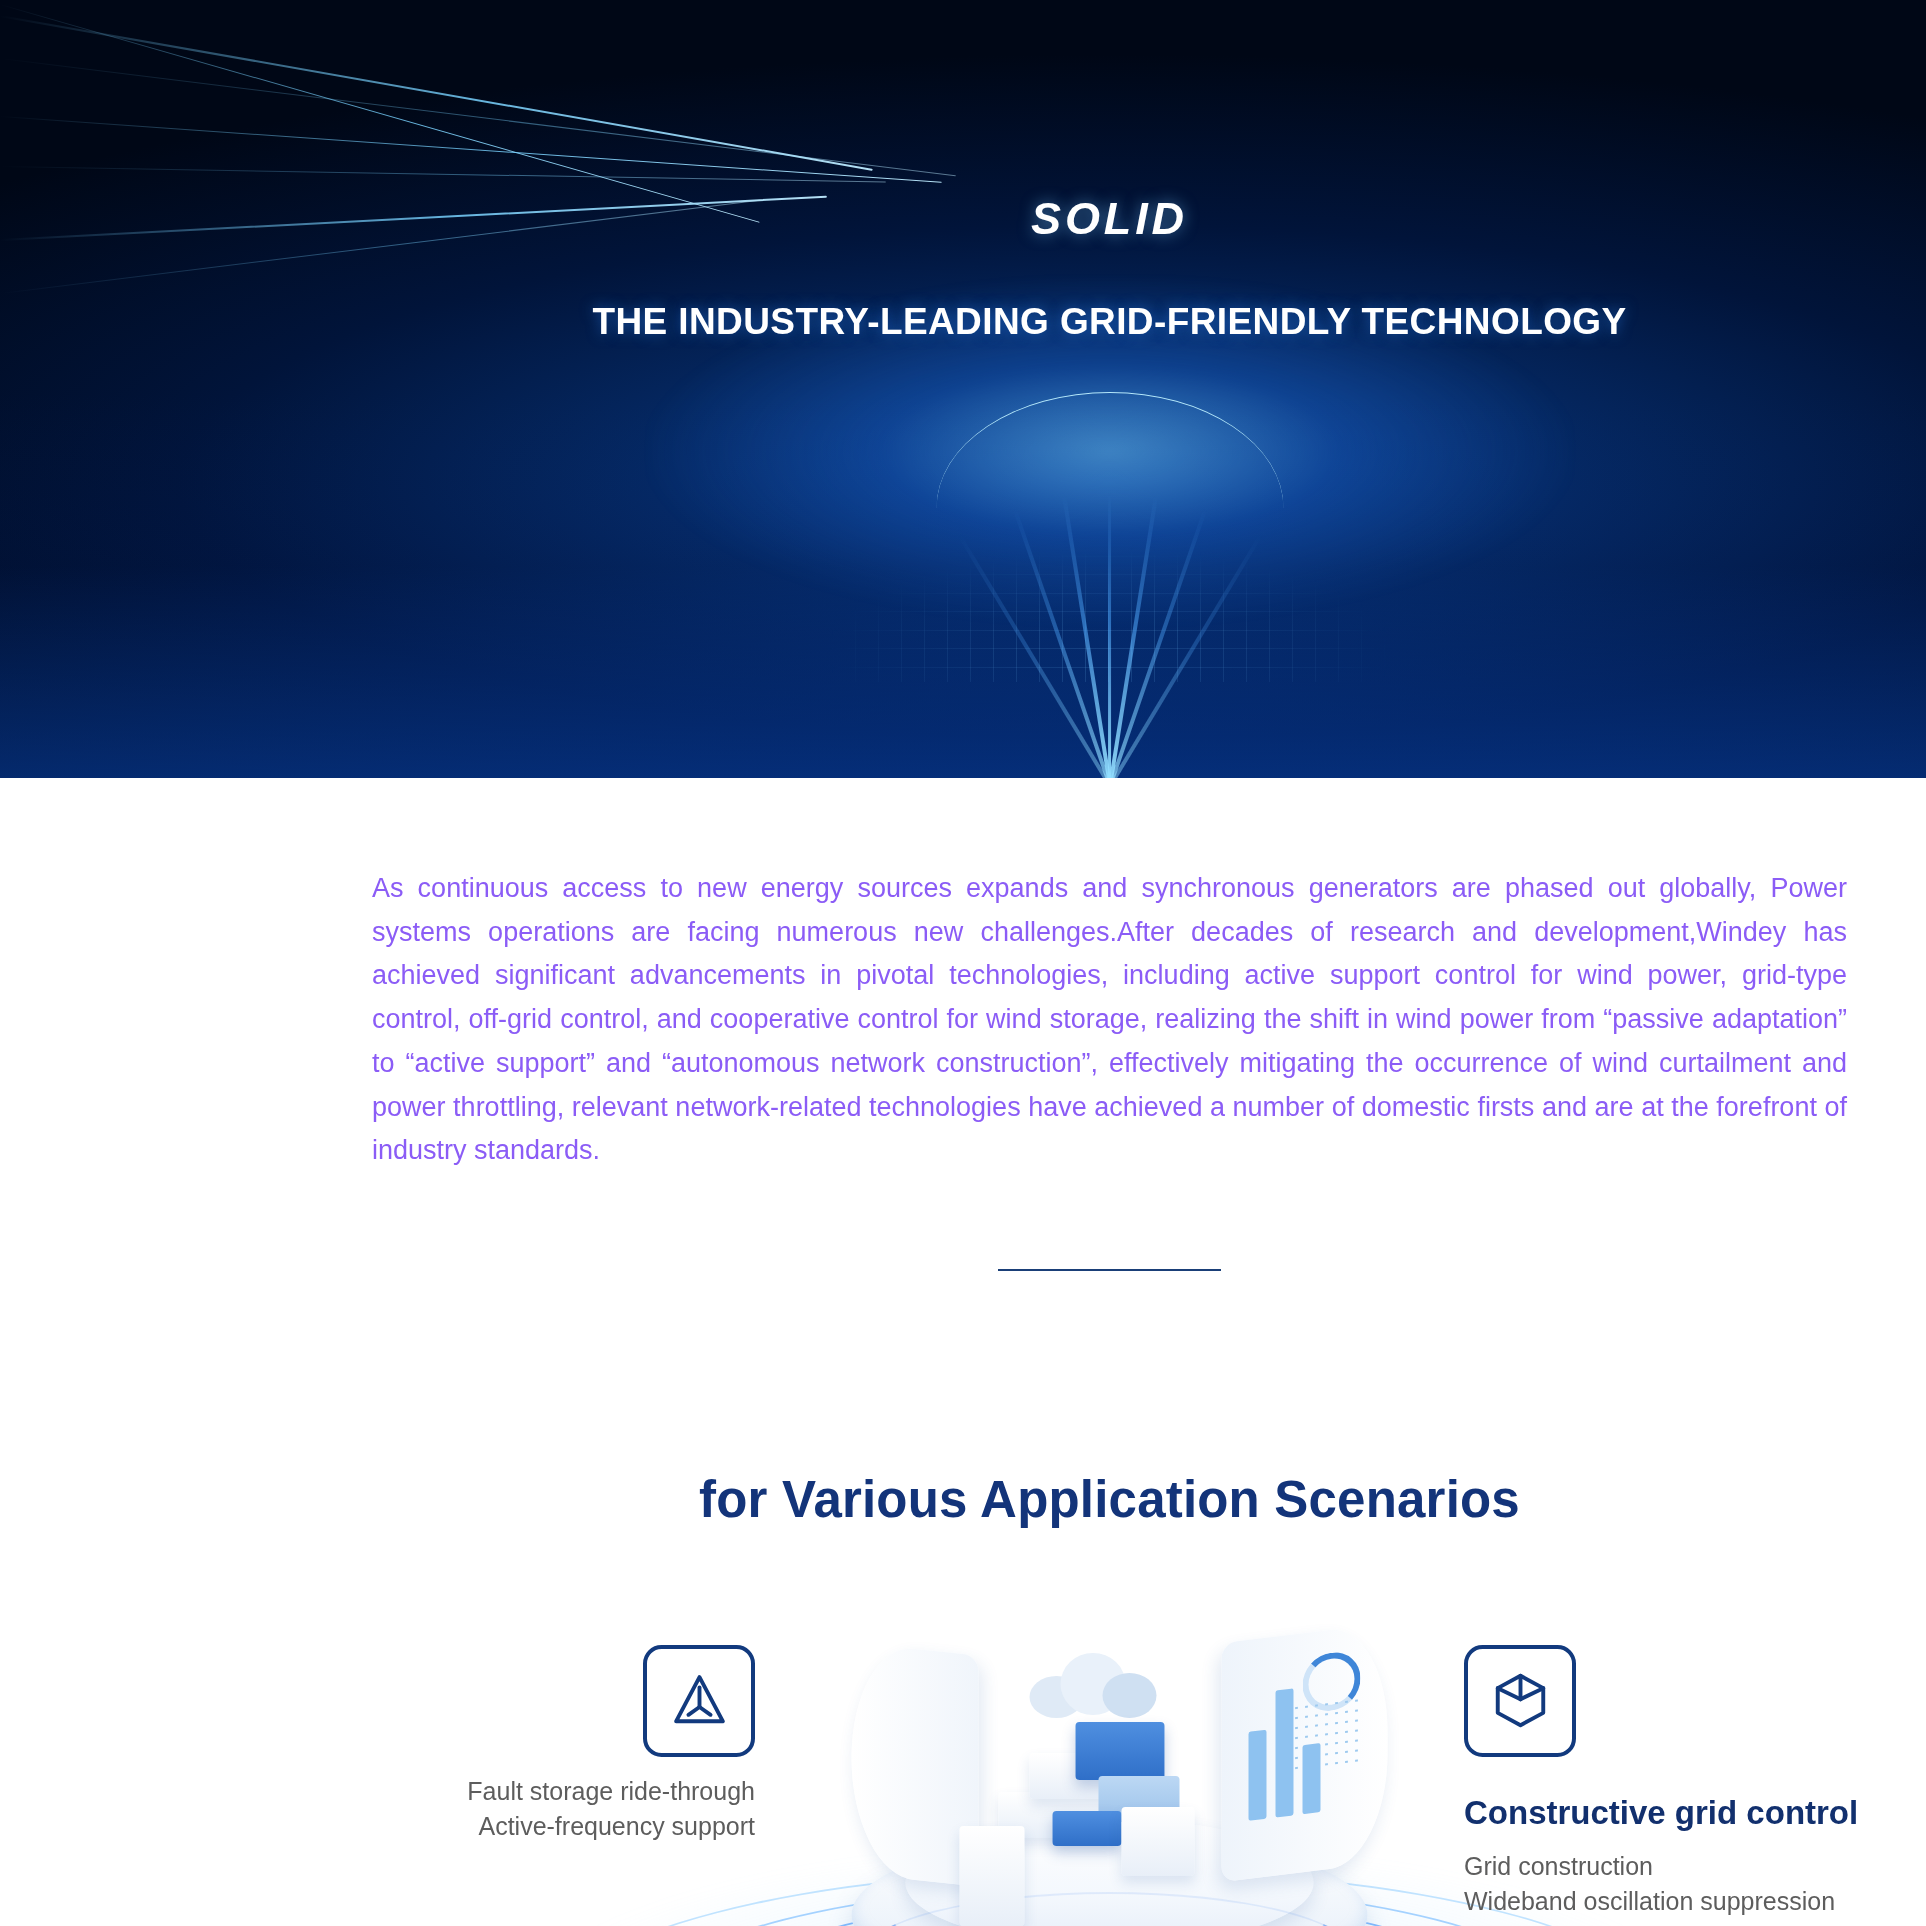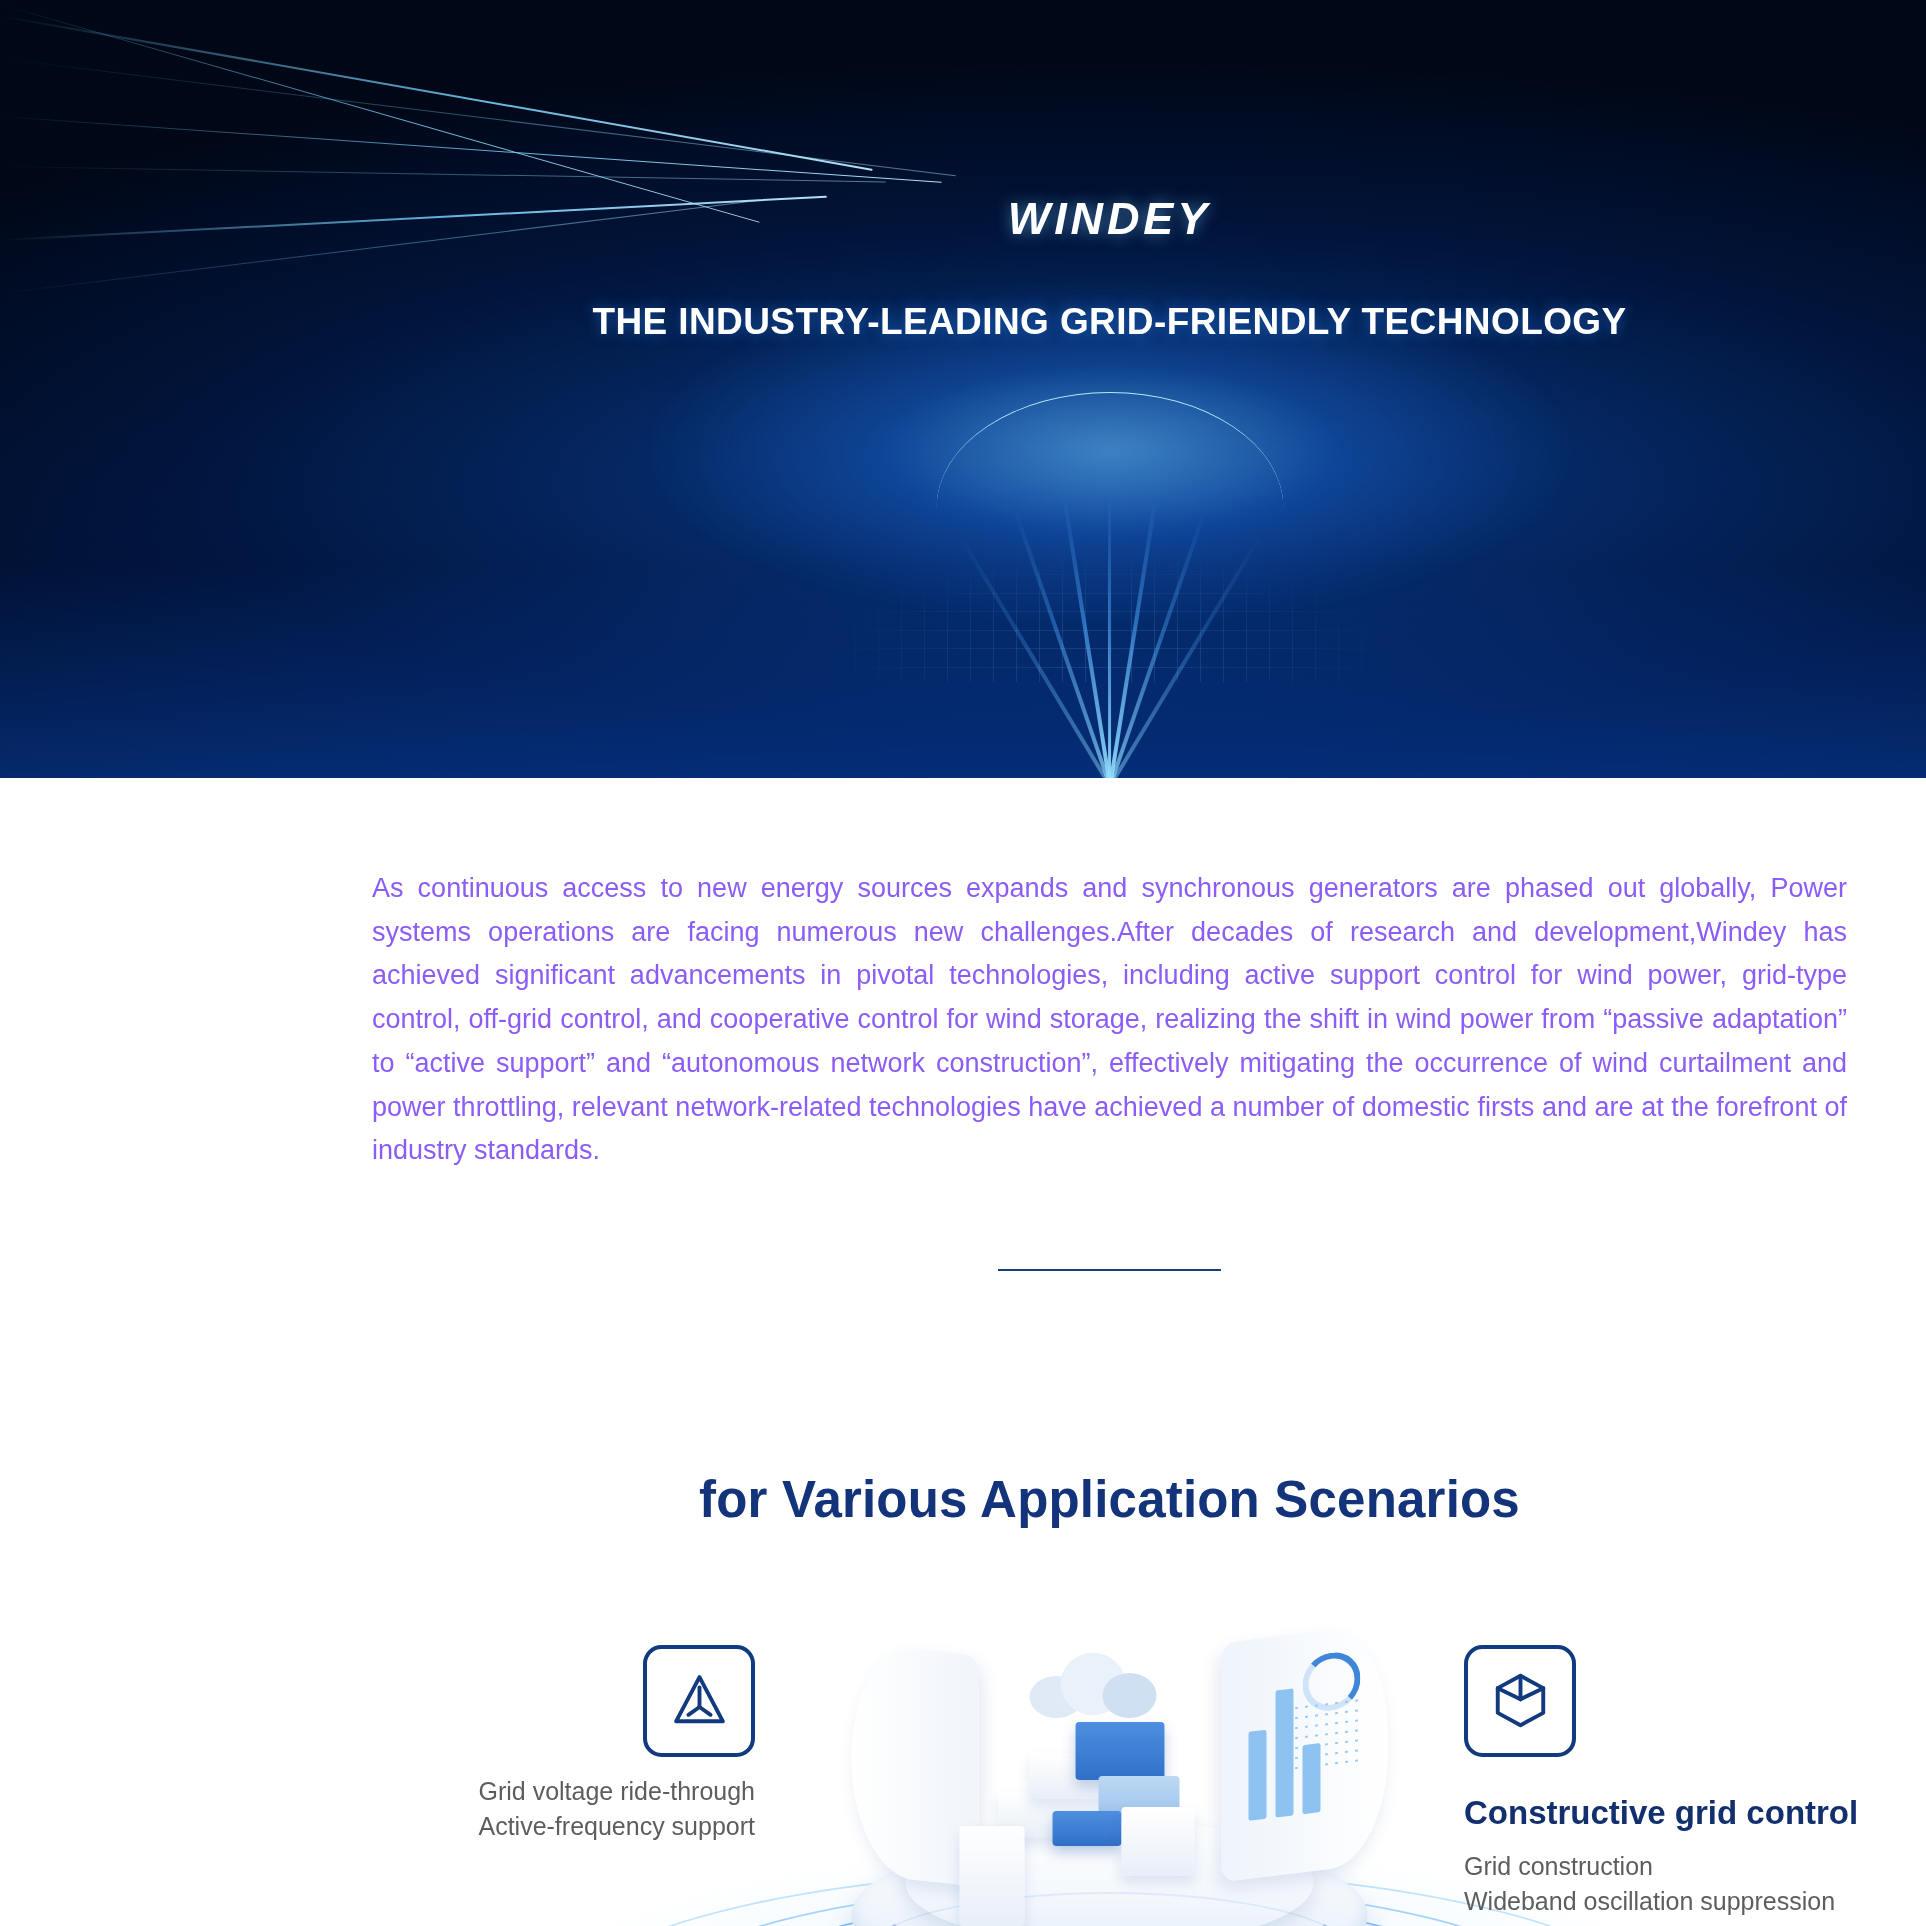--- a/index.html
+++ b/index.html
@@ -313,21 +313,21 @@
   <div class="lane" style="transform:translateX(-50%) rotate(0deg);"></div>
   <div class="lane" style="transform:translateX(-50%) rotate(9deg); transform-origin:50% 100%;"></div>
   <div class="lane" style="transform:translateX(-50%) rotate(-9deg); transform-origin:50% 100%;"></div>
   <div class="lane" style="transform:translateX(-50%) rotate(19deg); transform-origin:50% 100%; opacity:.75;"></div>
   <div class="lane" style="transform:translateX(-50%) rotate(-19deg); transform-origin:50% 100%; opacity:.75;"></div>
   <div class="lane" style="transform:translateX(-50%) rotate(31deg); transform-origin:50% 100%; opacity:.5;"></div>
   <div class="lane" style="transform:translateX(-50%) rotate(-31deg); transform-origin:50% 100%; opacity:.5;"></div>
   <div class="hero-hill"></div>
 
   <div class="hero-inner">
-    <div class="brand-logo">WINDEY</div>
+    <div class="brand-logo">SOLID</div>
     <h1 class="hero-title">
       <span>THE INDUSTRY-LEADING GRID-FRIENDLY TECHNOLOGY</span><br>
     </h1>
   </div>
 </section>
 
 <section class="intro-wrap">
   <p class="intro-text">As continuous access to new energy sources expands and synchronous generators are phased out globally, Power systems operations are facing numerous new challenges.After decades of research and development,Windey has achieved significant advancements in pivotal technologies, including active support control for wind power, grid-type control, off-grid control, and cooperative control for wind storage, realizing the shift in wind power from “passive adaptation” to “active support” and “autonomous network construction”, effectively mitigating the occurrence of wind curtailment and power throttling, relevant network-related technologies have achieved a number of domestic firsts and are at the forefront of industry standards.</p>
 </section>
 
@@ -380,21 +380,21 @@
   <div class="feature f-right" style="left:293px; top:46px; width:462px;">
     <div class="icon-box">
       <svg width="65" height="65" viewBox="0 0 100 100" fill="none" stroke="#123a7e" stroke-width="6" stroke-linecap="round" stroke-linejoin="round">
         <path d="M50 14 L86 82 L14 82 Z"></path>
         <path d="M50 30 L50 60"></path>
         <path d="M50 60 L33 72"></path>
         <path d="M50 60 L67 72"></path>
       </svg>
     </div>
     <div class="f-list">
-      <div>Grid voltage ride-through</div>
+      <div>Fault storage ride-through</div>
       <div>Active-frequency support</div>
 
     </div>
   </div>
 
   <div class="feature f-left" style="left:1464px; top:46px; width:501px;">
     <div class="icon-box">
       <svg width="65" height="65" viewBox="0 0 100 100" fill="none" stroke="#123a7e" stroke-width="6" stroke-linecap="round" stroke-linejoin="round">
         <path d="M50 12 L85 31 L85 69 L50 88 L15 69 L15 31 Z"></path>
         <path d="M50 12 L50 48"></path>

